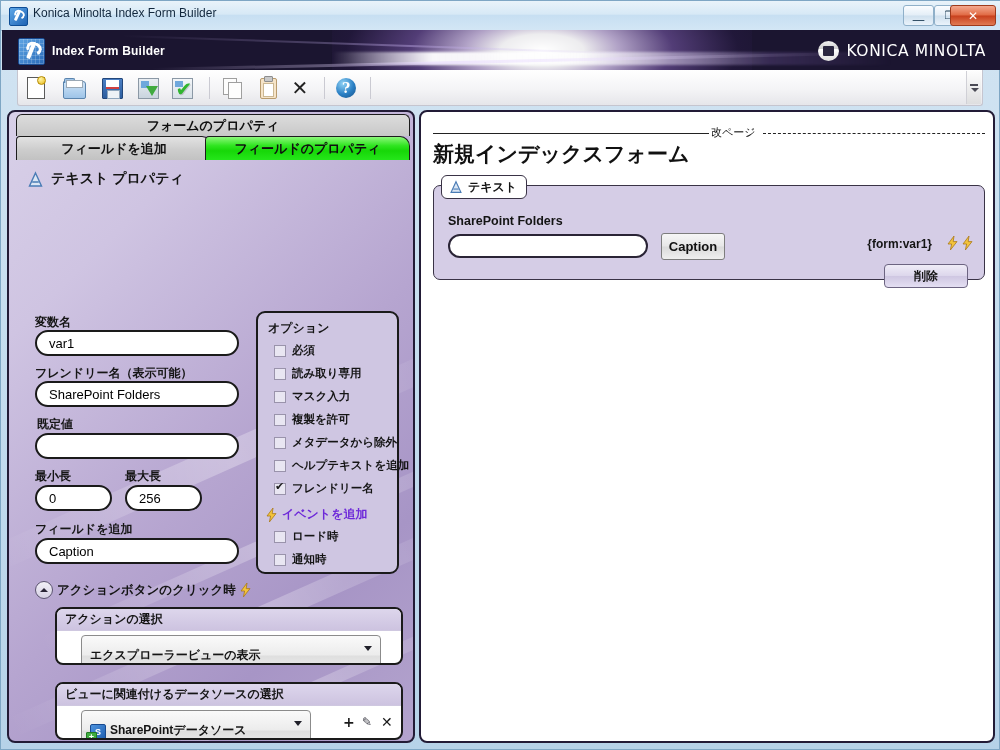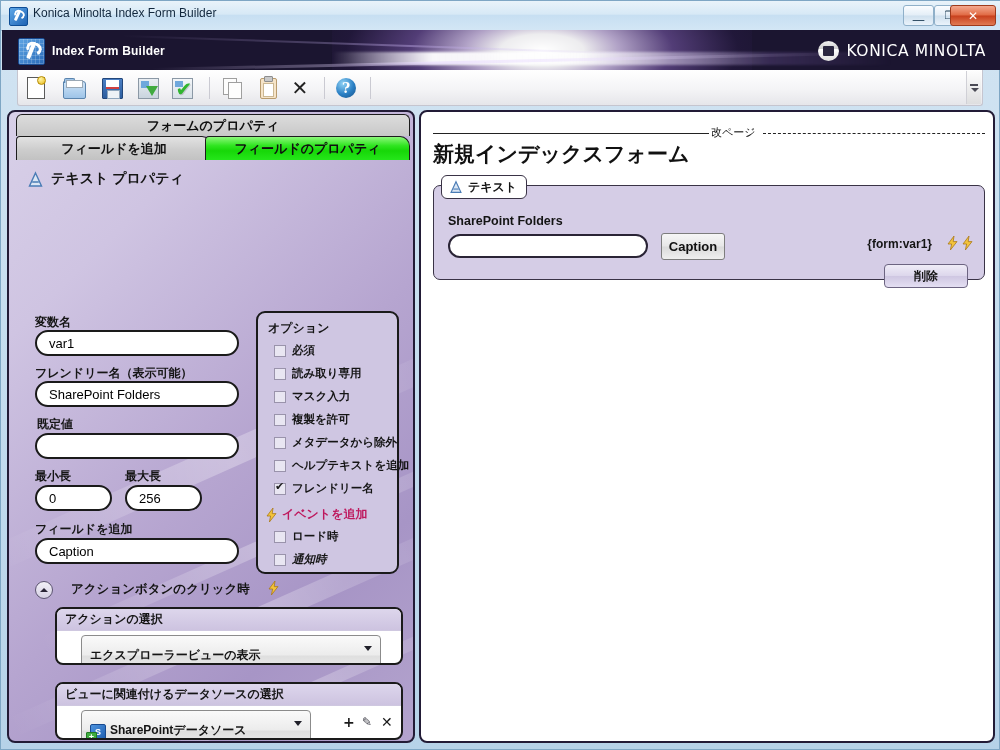--- a/index.html
+++ b/index.html
@@ -349,31 +349,31 @@
     background: #e9e6f2; border: 1px solid #9a93ab;
     position: relative; flex: none;
   }
   .chk.on::after {
     content: "✔"; position: absolute; left: 0px; top: -4px;
     font-size: 11px; color: #1a1a1a; font-family: "DejaVu Sans", sans-serif;
   }
   #events-row {
     position: absolute; left: 8px; top: 193px;
     display: flex; align-items: center; gap: 5px;
-    font-size: 12px; font-weight: bold; color: #be185d;
+    font-size: 12px; font-weight: bold; color: #6d28d9;
   }
 
   .bolt {
     display: inline-block; width: 11px; height: 14px; position: relative; flex: none;
   }
   .bolt svg { display: block; }
 
   
   .collapse-head {
-    position: absolute; display: flex; align-items: flex-start; gap: 18px;
+    position: absolute; display: flex; align-items: center; gap: 4px;
     font-size: 12.5px; font-weight: bold; color: #141414; font-family: Liberation Serif, serif;
   }
   .chev {
     width: 16px; height: 16px; border-radius: 50%;
     background: linear-gradient(180deg,#f2f0f7 0%,#d6d1e4 100%);
     border: 1px solid #5c5570; position: relative; flex: none;
   }
   .chev::after {
     content: ""; position: absolute; left: 4px; top: 6px;
     width: 0; height: 0; border-left: 4px solid transparent;
@@ -641,21 +641,21 @@
             <path d="M7 0 L1 8 H4.6 L3.4 14 L10 5.6 H6.2 Z" fill="#f3c33a" stroke="#a9781a" stroke-width=".8"></path>
           </svg>
         </span>
         <span>イベントを追加</span>
       </div>
 
       <div class="chk-row" style="top:216px;">
         <span class="chk"></span>
         <span>ロード時</span>
       </div>
-      <div class="chk-row" style="top:239px;font-style:italic;">
+      <div class="chk-row" style="top:239px;">
         <span class="chk"></span>
         <span>通知時</span>
       </div>
     </div>
 
     <div class="collapse-head" style="left:26px; top:469px;">
       <span class="chev"></span>
       <span>アクションボタンのクリック時</span>
       <span class="bolt">
         <svg width="11" height="14" viewBox="0 0 11 14">

